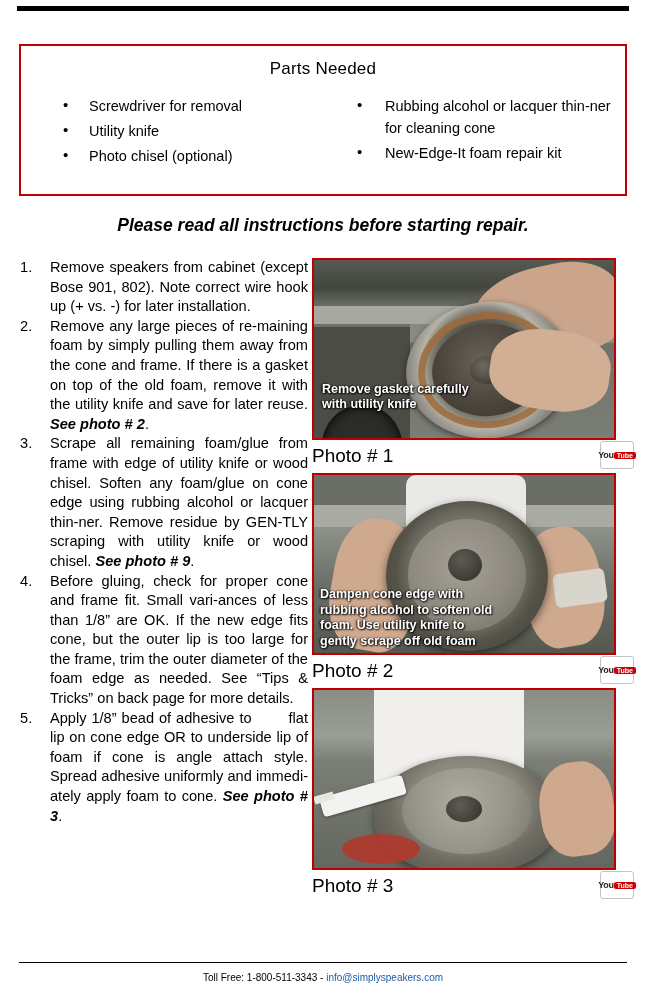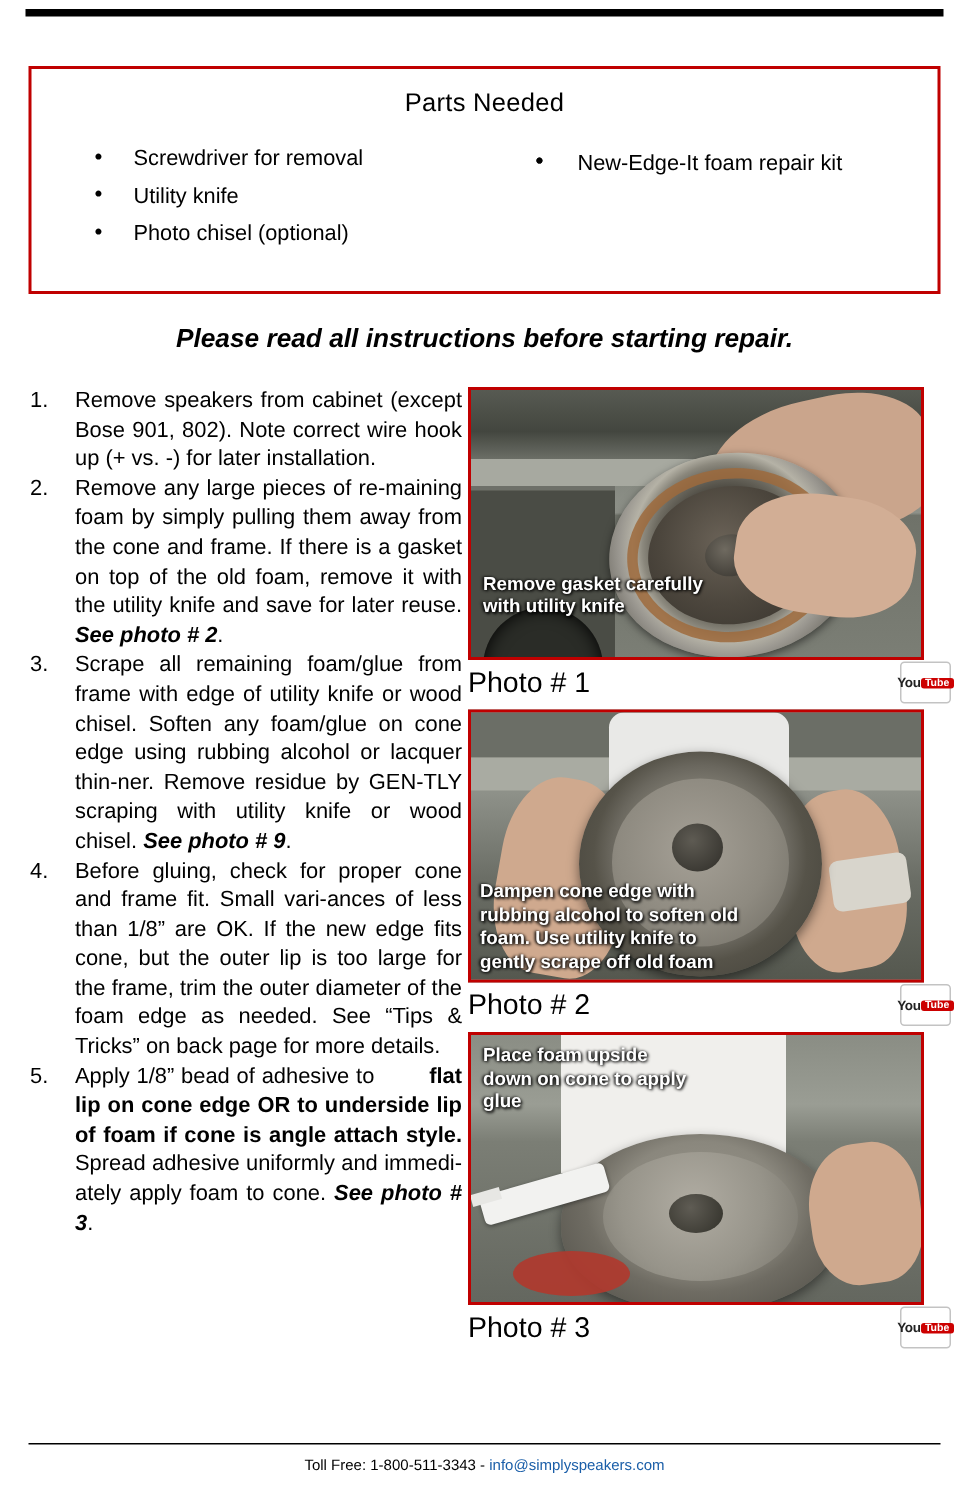--- a/index.html
+++ b/index.html
@@ -120,21 +120,21 @@
   }
   ol.steps-list > li::before {
     content: counter(step) ".";
     position: absolute;
     left: 6px;
     top: 0;
     width: 22px;
     text-align: left;
     font-size: 14.6px;
   }
-  .b { font-weight: bold; margin-left: 32px; }
+  .b { font-weight: normal; margin-left: 32px; }
   .bi { font-weight: bold; font-style: italic; }
 
   
   .photos {
     position: absolute;
     top: 0;
     left: 298px;
     width: 322px;
   }
   .photo-block { position: relative; margin-bottom: 6px; }
@@ -419,20 +419,21 @@
           <li>
             <span class="bullet">•</span>
             <span class="txt">Photo chisel (optional)</span>
           </li>
         </ul>
       </div>
       <div class="parts-col right">
         <ul>
           <li>
             <span class="bullet">•</span>
+            <span class="txt">Rubbing alcohol or lacquer thin-ner for cleaning cone</span>
           </li>
           <li>
             <span class="bullet">•</span>
             <span class="txt">New-Edge-It foam repair kit</span>
           </li>
         </ul>
       </div>
     </div>
   </div>
 
@@ -525,21 +526,20 @@
             <div class="p3-shirt"></div>
             <div class="p3-speaker">
               <div class="p3-cone"></div>
               <div class="p3-dust"></div>
             </div>
             <div class="p3-foam"></div>
             <div class="p3-glue"></div>
             <div class="p3-glue-tip"></div>
             <div class="p3-hand"></div>
           </div>
-          <div class="p3-label">Place foam upside down on cone to apply glue</div>
         </div>
         <div class="photo-caption">Photo # 3</div>
         <div class="yt">
           <span class="yt-word">You</span>
           <span class="yt-tube">Tube</span>
         </div>
       </div>
 
     </div>
   </div>

